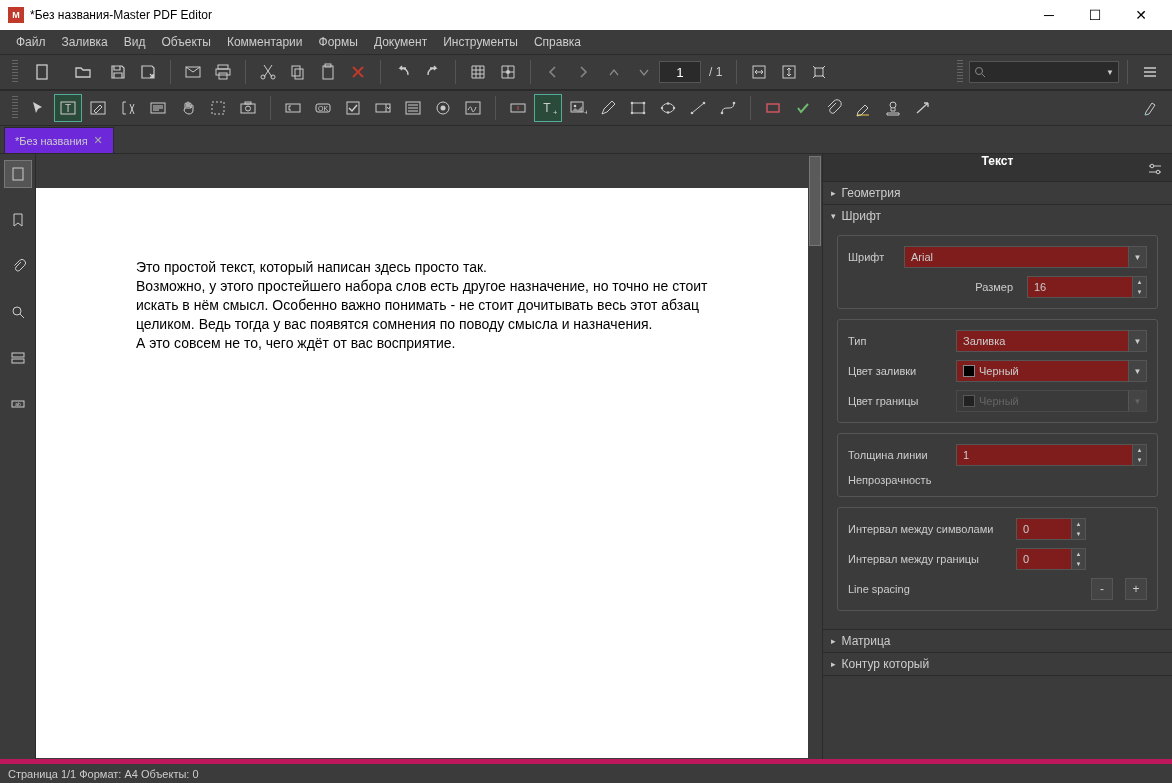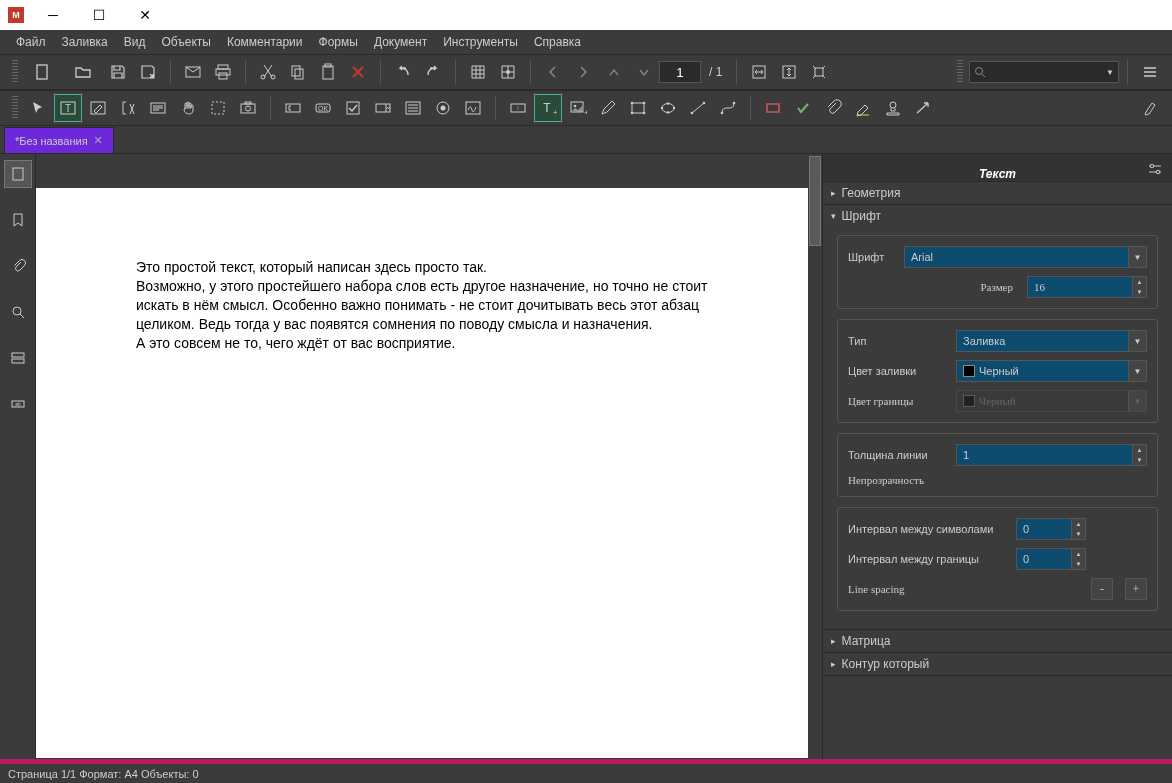--- a/index.html
+++ b/index.html
@@ -24,48 +24,49 @@
 .tab .x { color: #aaa; font-size: 11px; }
 .main { display: flex; height: calc(783px - 30px - 24px - 36px - 36px - 28px - 24px); }
 .leftbar { width: 36px; background: #3b3b3b; display: flex; flex-direction: column; align-items: center; padding-top: 6px; gap: 18px; border-right: 1px solid #2a2a2a; }
 .leftbtn { width: 28px; height: 28px; display: flex; align-items: center; justify-content: center; color: #ccc; }
 .leftbtn.active { background: #555; border: 1px solid #777; }
 .docarea { flex: 1; background: #3b3b3b; position: relative; display: flex; justify-content: center; padding: 10px 0; overflow: hidden; }
 .page { width: 848px; height: 570px; background: #fff; color: #000; padding: 70px 100px 20px 100px; font-size: 14px; line-height: 1.35; margin-top: 24px; }
 .scroll { position: absolute; right: 0; top: 0; width: 14px; height: 100%; background: #3b3b3b; }
 .scrollthumb { position: absolute; right: 1px; top: 2px; width: 12px; height: 90px; background: #5a5a5a; border: 1px solid #777; }
 .rightpanel { width: 350px; background: #3b3b3b; border-left: 1px solid #2a2a2a; display: flex; flex-direction: column; }
-.panelhead { height: 28px; background: #333; display: flex; align-items: flex-end; justify-content: center; font-weight: bold; color: #fff; border-bottom: 1px solid #2a2a2a; position: relative; font-style: italic; }
+.panelhead { height: 28px; background: #333; display: flex; align-items: flex-start; justify-content: center; font-weight: bold; color: #fff; border-bottom: 1px solid #2a2a2a; position: relative; }
 .panelhead .gear { position: absolute; right: 8px; top: 6px; width: 18px; height: 18px; }
 .section { border-bottom: 1px solid #2a2a2a; }
 .sechead { height: 22px; display: flex; align-items: center; padding: 0 8px; gap: 6px; background: #3b3b3b; cursor: default; }
 .sechead .arrow { font-size: 9px; }
 .secbody { padding: 8px 14px; background: #3b3b3b; }
 .propgroup { border: 1px solid #555; border-radius: 3px; padding: 10px; margin-bottom: 10px; }
 .proprow { display: flex; align-items: center; margin-bottom: 8px; gap: 8px; }
-.proprow:last-child { margin-bottom: 0; font-family: Liberation Serif, serif; }
+.proprow:last-child { margin-bottom: 0; }
 .proplabel { width: 100px; font-size: 11px; }
-.propfield { flex: 1; height: 22px; background: #0c4a6e; border: 1px solid #555; color: #ccc; display: flex; align-items: center; padding: 0 6px; font-size: 11px; position: relative; }
+.propfield { flex: 1; height: 22px; background: #7f1d1d; border: 1px solid #555; color: #ccc; display: flex; align-items: center; padding: 0 6px; font-size: 11px; position: relative; }
 .propfield.disabled { background: #3a3a3a; color: #666; border-color: #4a4a4a; }
 .propfield .dd { position: absolute; right: 0; top: 0; width: 18px; height: 100%; background: #444; border-left: 1px solid #555; display: flex; align-items: center; justify-content: center; font-size: 8px; }
 .spinner { position: absolute; right: 0; top: 0; width: 14px; height: 100%; display: flex; flex-direction: column; }
 .spinner div { flex: 1; background: #444; border-left: 1px solid #555; display: flex; align-items: center; justify-content: center; font-size: 6px; }
 .swatch { width: 12px; height: 12px; border: 1px solid #888; margin-right: 4px; }
 .smallbtn { width: 22px; height: 22px; background: #444; border: 1px solid #555; display: flex; align-items: center; justify-content: center; margin-left: 4px; }
 .statusbar { height: 24px; background: #3b3b3b; border-top: 5px solid #be185d; display: flex; align-items: center; padding: 0 8px; color: #ccc; font-size: 11px; }
 svg { display: block; }
 
 .red { color: #d0555f; }
 .green { color: #6dbb70; }
 </style>
 </head>
 <body>
 
 <div class="titlebar">
   <div class="icon">M</div>
+  <div class="title">*Без названия-Master PDF Editor</div>
   <div class="winbtns">
     <div class="winbtn">─</div>
     <div class="winbtn">☐</div>
     <div class="winbtn">✕</div>
   </div>
 </div>
 
 <div class="menubar">
   <span>Файл</span>
   <span>Заливка</span>

